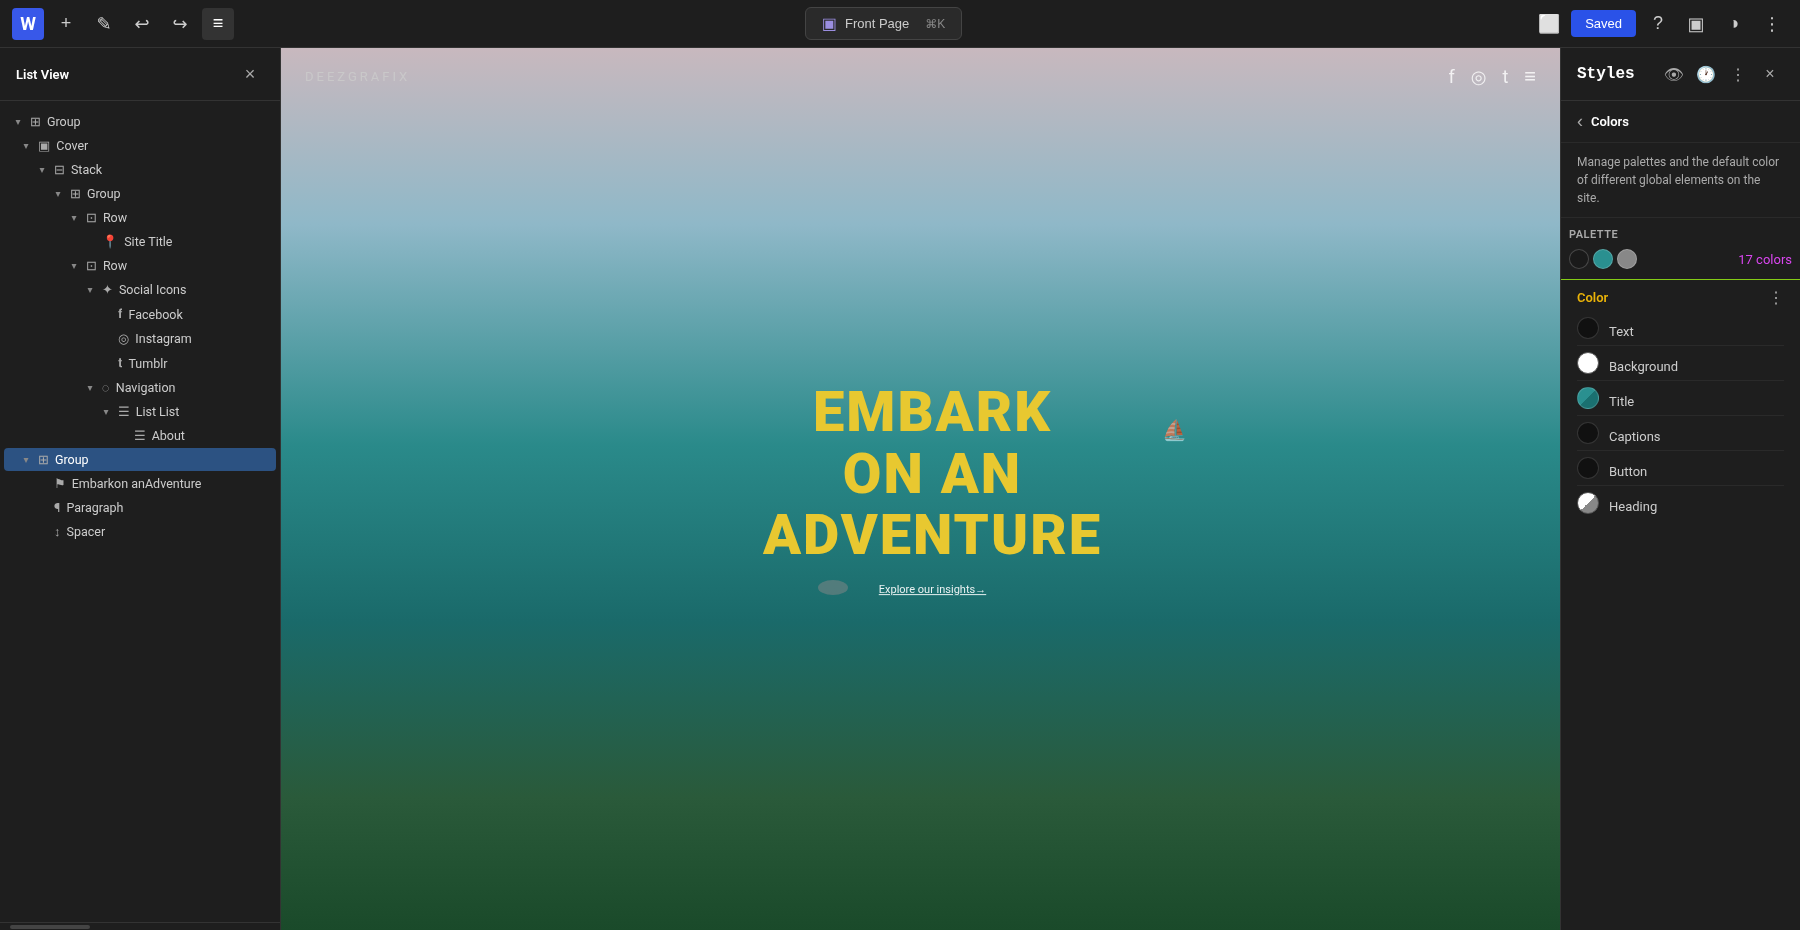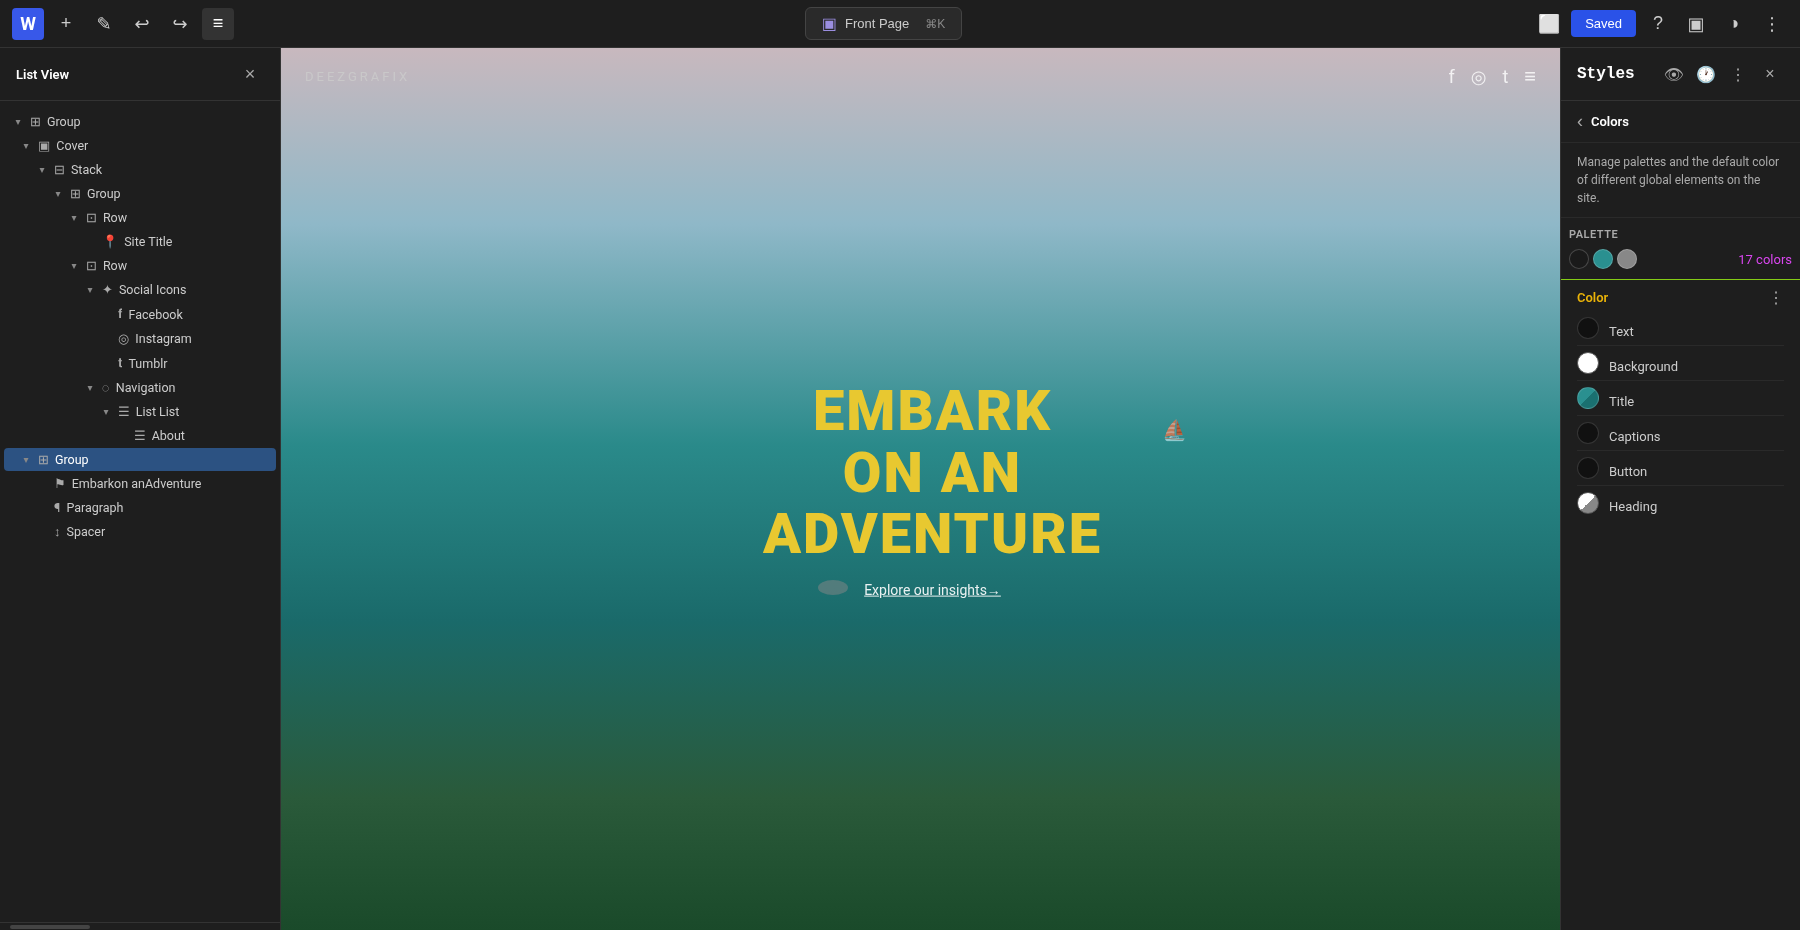--- a/index.html
+++ b/index.html
@@ -193,21 +193,21 @@
     .hero-heading {
       color: #e8c830;
       font-size: 56px;
       font-weight: 900;
       line-height: 1.1;
       text-transform: uppercase;
       letter-spacing: 2px;
     }
     .hero-link {
       color: rgba(255,255,255,0.9);
-      font-size: 14px;
+      font-size: 11px;
       margin-top: 16px;
       display: block;
       text-decoration: underline;
       cursor: pointer;
     }
 
     
     .boat {
       position: absolute;
       top: 42%;

